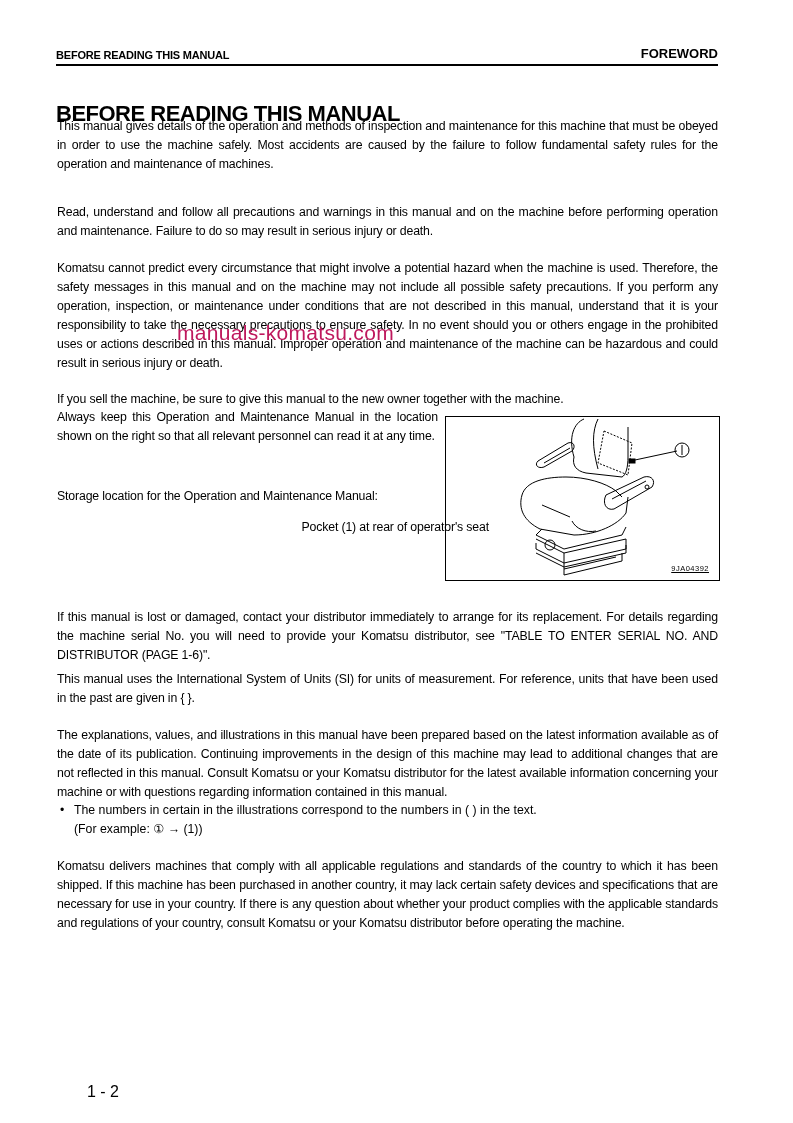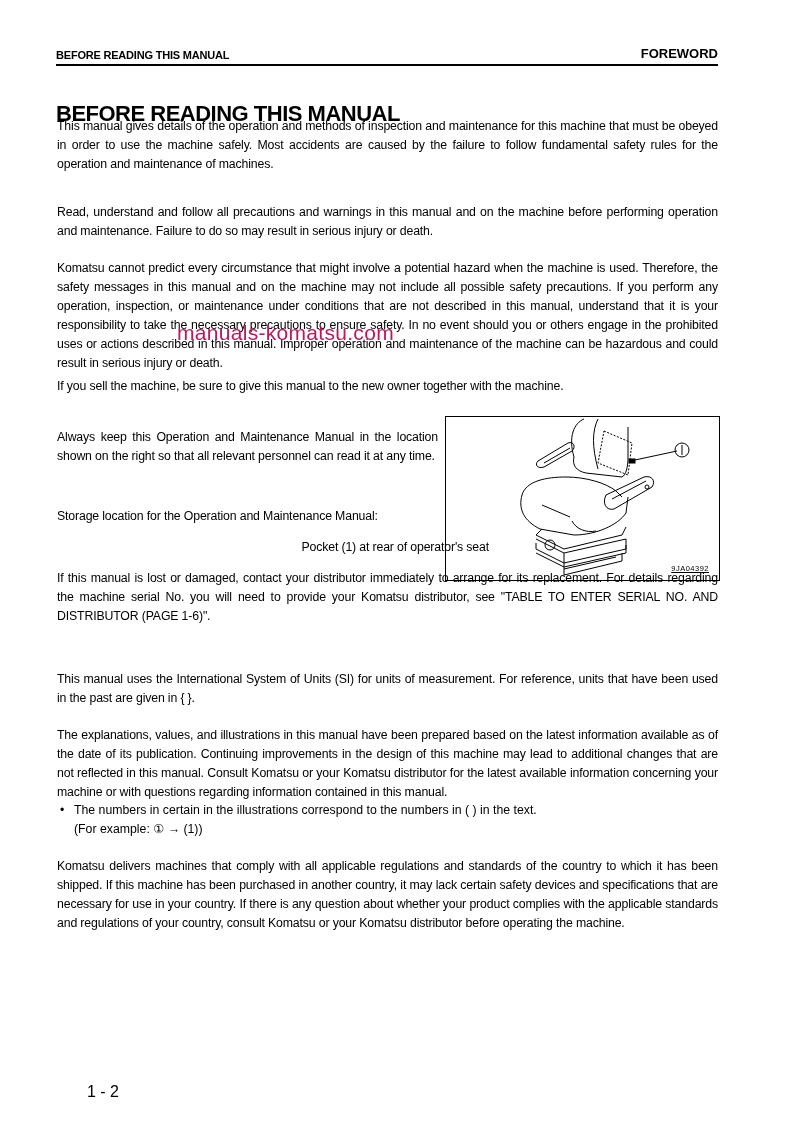--- a/index.html
+++ b/index.html
@@ -4,21 +4,21 @@
 <style>
   html, body { margin:0; padding:0; background:#ffffff; }
   body { width:793px; height:1123px; position:relative; overflow:hidden;
          font-family:"Liberation Sans", sans-serif; color:#000; }
   .hdr { position:absolute; left:56px; right:75px; top:42px; height:22px;
          border-bottom:2px solid #000; }
   .hdr-left { position:absolute; left:0; bottom:3px; font-size:11px; font-weight:bold; letter-spacing:-0.2px; }
   .hdr-right { position:absolute; right:0; bottom:3px; font-size:13px; font-weight:bold; }
   .title { position:absolute; left:56px; top:101px; font-size:22px; font-weight:bold; letter-spacing:-0.5px; margin:0; }
   .p { position:absolute; left:57px; width:661px; font-size:12.3px; line-height:18.9px; text-align:justify; margin:0; letter-spacing:-0.15px; }
-  .p.narrow { width:381px;margin-top:20px; }
+  .p.narrow { width:381px; }
   .indent { padding-left:51px; }
   .bullet-row { position:absolute; left:60px; width:650px; font-size:12.3px; line-height:18.9px; }
   .bullet { display:inline-block; width:14px; }
   .figure { position:absolute; left:445px; top:416px; width:273px; height:163px; border:1px solid #000; }
   .fig-code { position:absolute; right:10px; bottom:7px; font-size:7.5px; letter-spacing:0.5px;text-decoration:underline; }
   .watermark { position:absolute; left:177px; top:321px; font-size:21px; color:#be185d; letter-spacing:0.3px; }
   .pageno { position:absolute; left:57px; top:1083px; font-size:16px;margin-left:30px; }
 </style>
 </head>
 <body>
@@ -29,21 +29,21 @@
 </div>
 
 <h1 class="title">BEFORE READING THIS MANUAL</h1>
 
 <p class="p" style="top:117px">This manual gives details of the operation and methods of inspection and maintenance for this machine that must be obeyed in order to use the machine safely. Most accidents are caused by the failure to follow fundamental safety rules for the operation and maintenance of machines.</p>
 <p class="p" style="top:203px">Read, understand and follow all precautions and warnings in this manual and on the machine before performing operation and maintenance. Failure to do so may result in serious injury or death.</p>
 <p class="p" style="top:259px">Komatsu cannot predict every circumstance that might involve a potential hazard when the machine is used. Therefore, the safety messages in this manual and on the machine may not include all possible safety precautions. If you perform any operation, inspection, or maintenance under conditions that are not described in this manual, understand that it is your responsibility to take the necessary precautions to ensure safety. In no event should you or others engage in the prohibited uses or actions described in this manual. Improper operation and maintenance of the machine can be hazardous and could result in serious injury or death.</p>
 
 <div class="watermark">manuals-komatsu.com</div>
 
-<p class="p" style="top:377px">If you sell the machine, be sure to give this manual to the new owner together with the machine.</p>
+<p class="p" style="top:390px">If you sell the machine, be sure to give this manual to the new owner together with the machine.</p>
 <p class="p narrow" style="top:408px">Always keep this Operation and Maintenance Manual in the location shown on the right so that all relevant personnel can read it at any time.</p>
 <p class="p narrow" style="top:487px; text-align:left">Storage location for the Operation and Maintenance Manual:</p>
 <p class="p narrow indent" style="top:518px; text-align:right">Pocket (1) at rear of operator's seat</p>
 
 <div class="figure">
   <svg width="273" height="163" viewBox="0 0 273 163" fill="none" stroke="#000" stroke-width="1">
 
     <path d="M128 40 C122 20 128 6 138 2 M152 2 C146 14 146 30 152 52"></path>
     <path d="M128 40 C126 48 130 54 140 56 L176 60 C180 58 182 50 182 40 L182 10"></path>
 
@@ -69,21 +69,21 @@
     <path d="M90 122 L118 136 L180 122"></path>
     <path d="M90 126 L90 132 L118 146 L180 132 L180 122"></path>
     <path d="M90 136 L118 150 L180 136 L180 128"></path>
     <circle cx="104" cy="128" r="5"></circle>
     <path d="M118 136 L118 158 M118 158 L176 144 L176 136"></path>
     <path d="M118 152 L170 140"></path>
   </svg>
   <span class="fig-code">9JA04392</span>
 </div>
 
-<p class="p" style="top:569px">If this manual is lost or damaged, contact your distributor immediately to arrange for its replacement. For details regarding the machine serial No. you will need to provide your Komatsu distributor, see "TABLE TO ENTER SERIAL NO. AND DISTRIBUTOR (PAGE 1-6)".</p>
+<p class="p" style="top:608px">If this manual is lost or damaged, contact your distributor immediately to arrange for its replacement. For details regarding the machine serial No. you will need to provide your Komatsu distributor, see "TABLE TO ENTER SERIAL NO. AND DISTRIBUTOR (PAGE 1-6)".</p>
 <p class="p" style="top:670px">This manual uses the International System of Units (SI) for units of measurement. For reference, units that have been used in the past are given in { }.</p>
 <p class="p" style="top:726px">The explanations, values, and illustrations in this manual have been prepared based on the latest information available as of the date of its publication. Continuing improvements in the design of this machine may lead to additional changes that are not reflected in this manual. Consult Komatsu or your Komatsu distributor for the latest available information concerning your machine or with questions regarding information contained in this manual.</p>
 
 <div class="bullet-row" style="top:801px">
   <span class="bullet">•</span><span>The numbers in certain in the illustrations correspond to the numbers in ( ) in the text.</span>
 </div>
 <div class="bullet-row" style="top:820px; left:74px">(For example: ① → (1))</div>
 
 <p class="p" style="top:857px">Komatsu delivers machines that comply with all applicable regulations and standards of the country to which it has been shipped. If this machine has been purchased in another country, it may lack certain safety devices and specifications that are necessary for use in your country. If there is any question about whether your product complies with the applicable standards and regulations of your country, consult Komatsu or your Komatsu distributor before operating the machine.</p>
 

